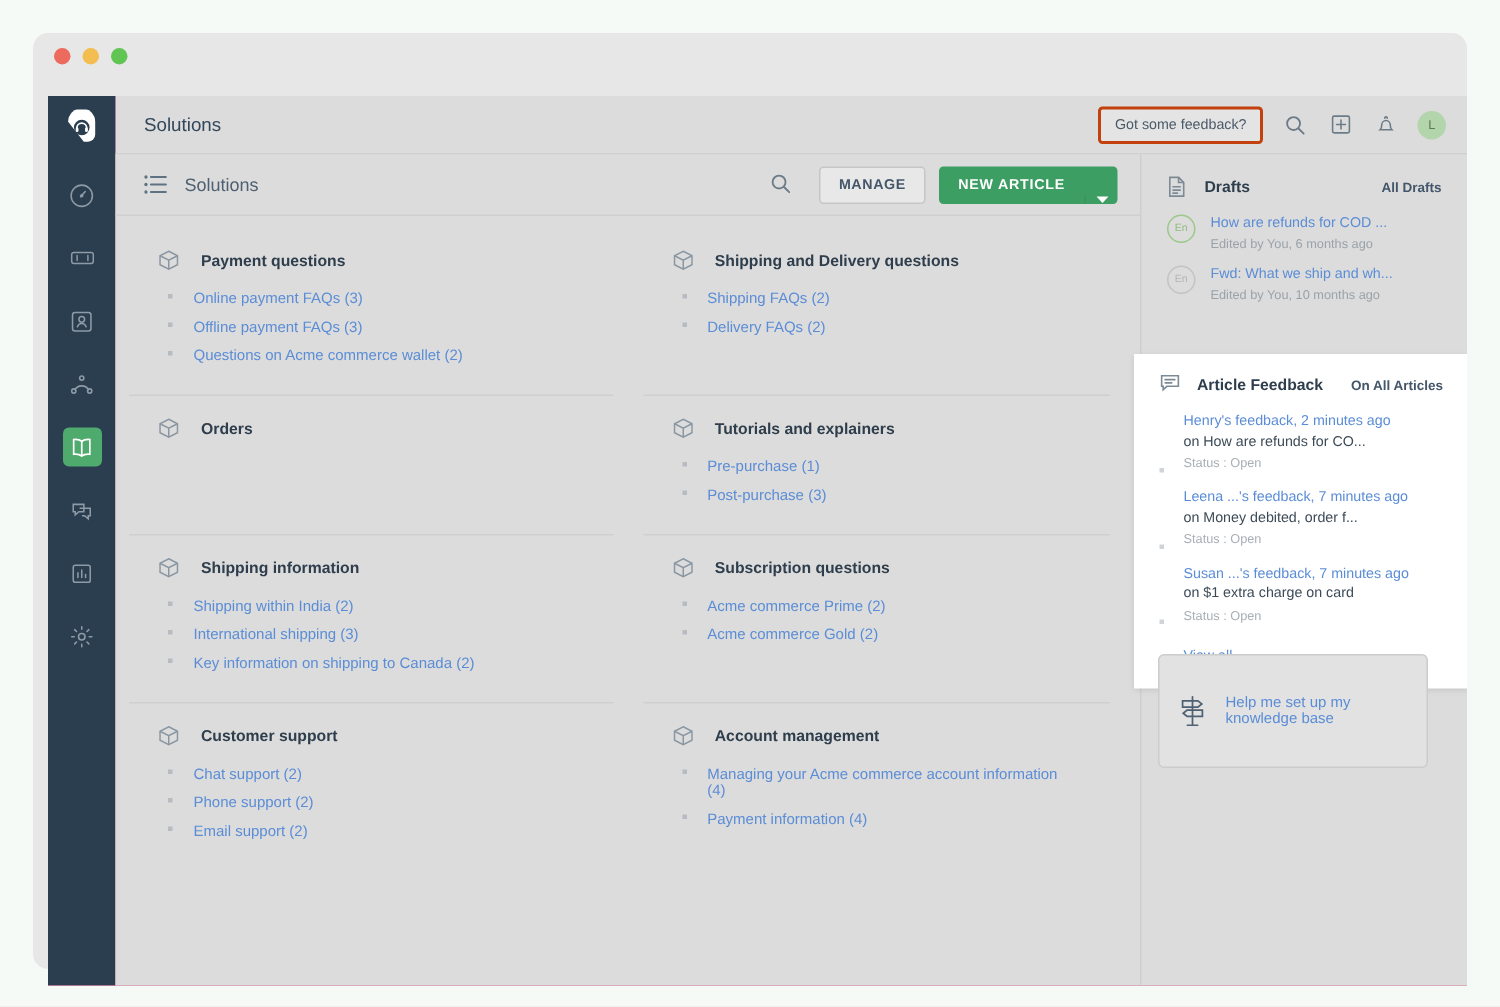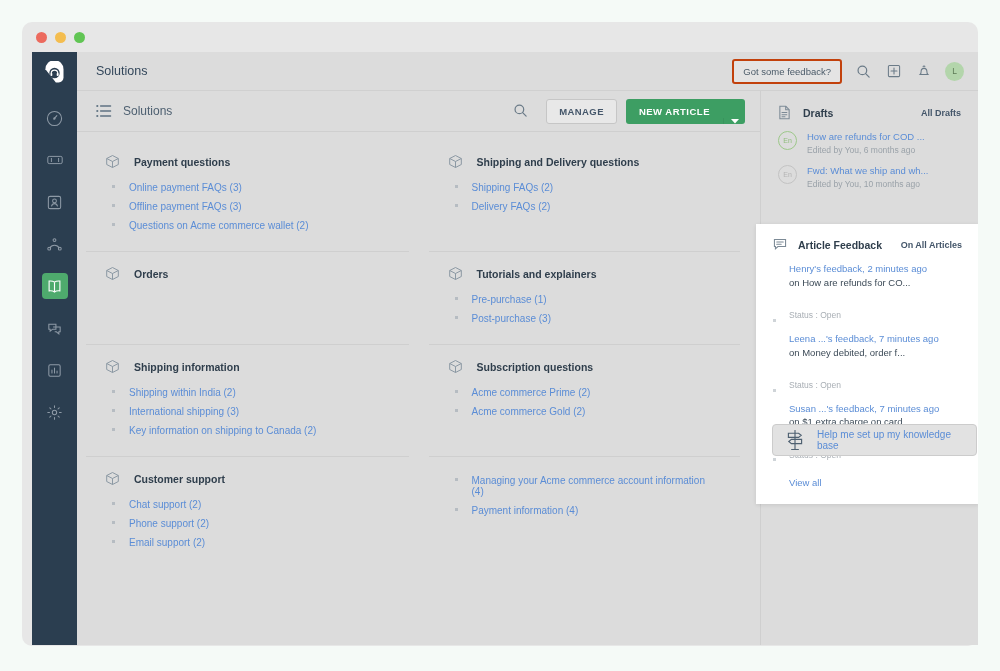--- a/index.html
+++ b/index.html
@@ -24,21 +24,21 @@
     display: flex; align-items: center;
     padding-left: 14px; gap: 8px;
   }
   .dot { width: 11px; height: 11px; border-radius: 50%; }
   .dot.red    { background: #ec6a5e; }
   .dot.yellow { background: #f4bd4f; }
   .dot.green  { background: #61c554; }
 
   .app {
     position: absolute;
-    left: 10px; top: 30px;
+    left: 10px; top: 42px;
     width: 946px; height: 593px;
     display: flex;
     background: #be185d;
     overflow: hidden;
   }
 
   
   .rail {
     width: 45px; flex: 0 0 45px;
     background: #2b3e50;
@@ -216,32 +216,32 @@
     padding: 13px 17px 14px 17px;
     box-shadow: 0 1px 4px rgba(0,0,0,.10);
   }
   .fb-item { display: flex; align-items: flex-end; margin-bottom: 11px; }
   .fb-bullet {
     width: 3px; height: 3px; background: #cfd4d8;
     margin-right: 13px; margin-top: 6px; flex: 0 0 3px;
   }
   .fb-title { font-size: 9.5px; color: #5b8dd6; display: block; line-height: 1.35; }
   .fb-on    { font-size: 9.5px; color: #3c4a57; display: block; line-height: 1.5; }
-  .fb-status{ font-size: 8.5px; color: #a8aeb4; display: block; line-height: 1.5; margin-top: 19px; }
+  .fb-status{ font-size: 8.5px; color: #a8aeb4; display: block; line-height: 1.5; }
   .fb-viewall { font-size: 9.5px; color: #5b8dd6; margin-left: 16px; display: inline-block; }
 
   .kb-card {
     position: absolute;
     left: 11px; top: 333px;
-    width: 205px;
+    width: 180px;
     background: #e2e2e2;
     border: 1px solid #cccccc;
     border-radius: 4px;
     display: flex; align-items: center;
-    padding: 4px 12px;
+    padding: 26px 12px;
   }
   .kb-icon { width: 20px; height: 22px; color: #4e6071; margin-right: 12px; flex: 0 0 20px; }
   .kb-text { font-size: 10px; color: #5b8dd6; }
 </style>
 </head>
 <body>
 
 <div class="window">
 
   <div class="titlebar">
@@ -506,20 +506,27 @@
                     <span class="li-bullet"></span>
                     <span class="li-text">Phone support  (2)</span>
                   </li>
                   <li>
                     <span class="li-bullet"></span>
                     <span class="li-text">Email support  (2)</span>
                   </li>
                 </ul>
               </div>
               <div class="cat c-right last">
+                <div class="cat-head">
+                  <span class="cat-icon"><svg width="15" height="15" viewBox="0 0 16 16" fill="none" stroke="currentColor" stroke-width="1.05">
+  <path d="M8 1.6 14.2 4.8v6.4L8 14.4 1.8 11.2V4.8z"></path>
+  <path d="M1.8 4.8 8 8l6.2-3.2M8 8v6.4"></path>
+                    </svg></span>
+                  <span class="cat-title">Account management</span>
+                </div>
                 <ul class="cat-list">
                   <li>
                     <span class="li-bullet"></span>
                     <span class="li-text">Managing your Acme commerce account information  (4)</span>
                   </li>
                   <li>
                     <span class="li-bullet"></span>
                     <span class="li-text">Payment information  (4)</span>
                   </li>
                 </ul>

